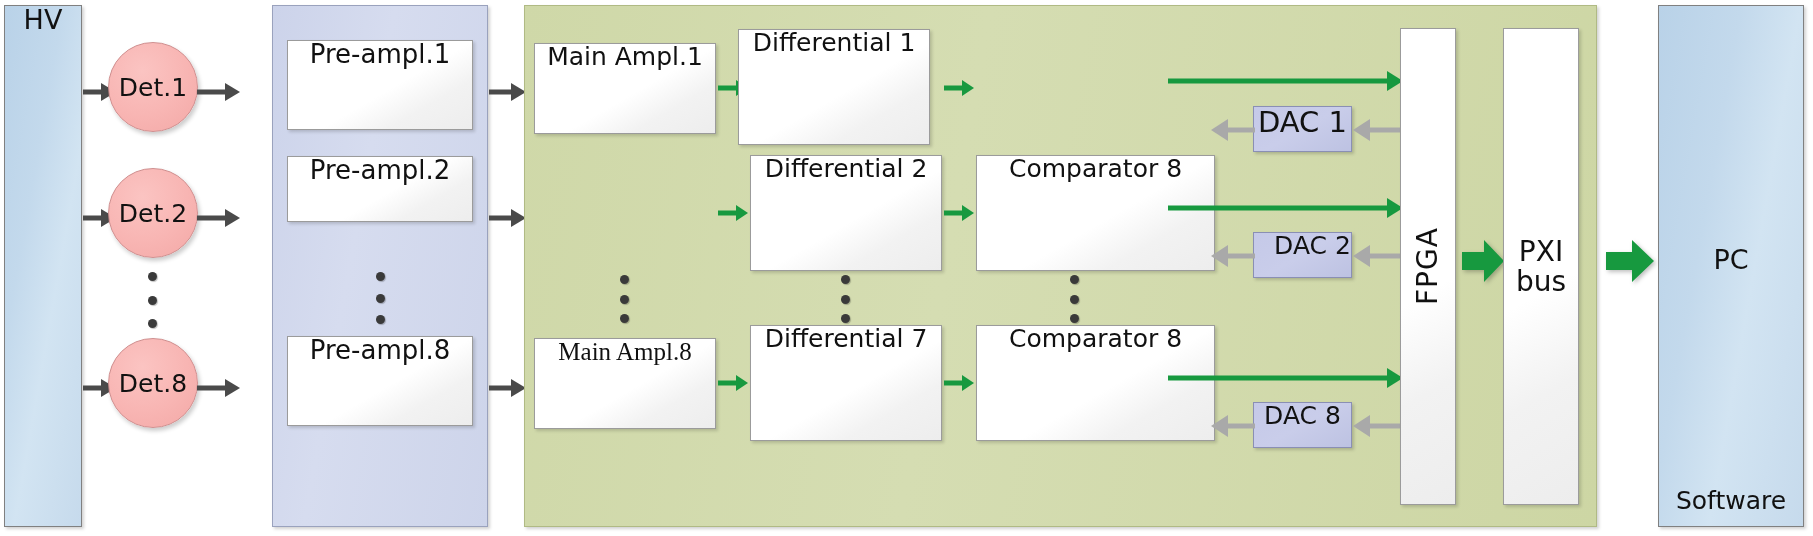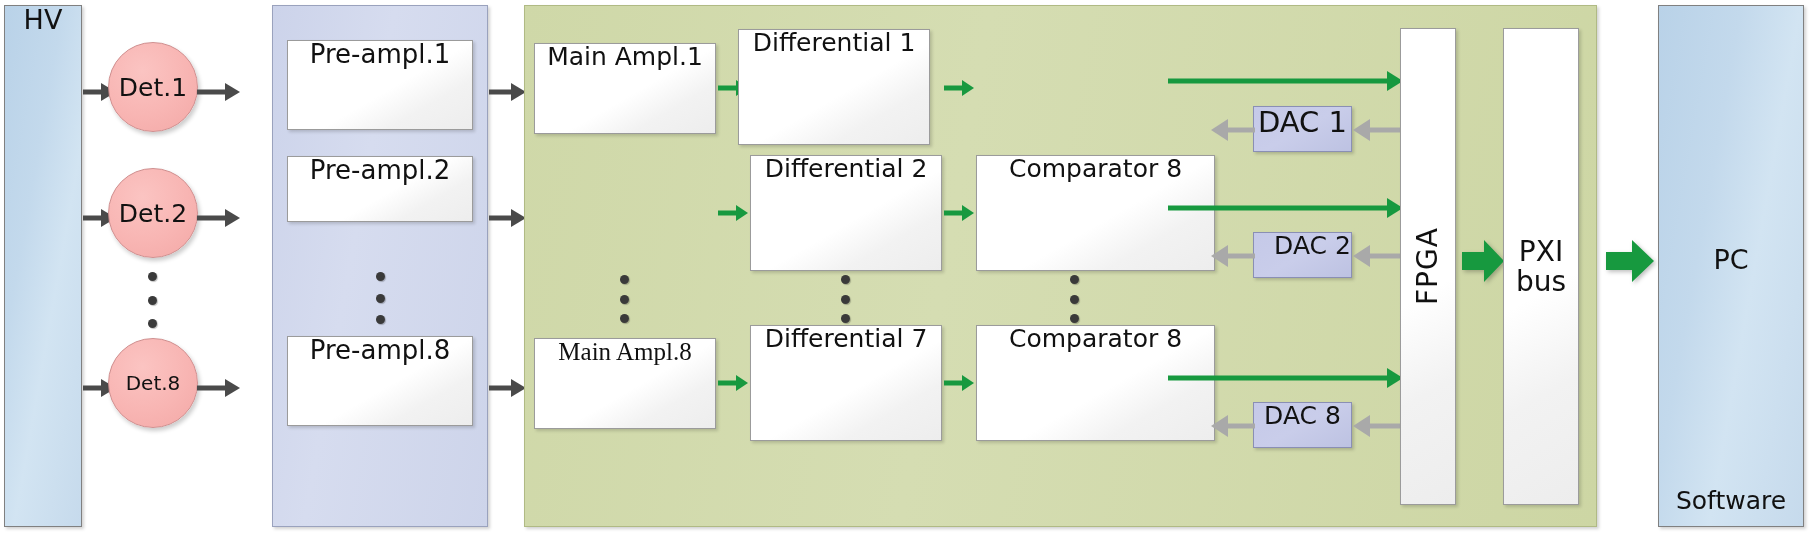--- a/index.html
+++ b/index.html
@@ -114,21 +114,21 @@
     <div class="head" style="left:18px;"></div>
   </div>
 
   <div class="circle" style="left:108px;top:42px;width:88px;height:88px;">
     <span style="font-size:25px;">Det.1</span>
   </div>
   <div class="circle" style="left:108px;top:168px;width:88px;height:88px;">
     <span style="font-size:25px;">Det.2</span>
   </div>
   <div class="circle" style="left:108px;top:338px;width:88px;height:88px;">
-    <span style="font-size:20px;">Det.8</span>
+    <span style="font-size:25px;">Det.8</span>
   </div>
 
   <div class="dots" style="left:147px;top:272px;width:10px;height:56px;">
     <i></i>
       <i></i>
       <i></i>
   </div>
 
   <div class="arrow a-dark" style="left:197px;top:82px;width:44px;height:20px;">
     <div class="shaft" style="left:0;width:30px;"></div>

